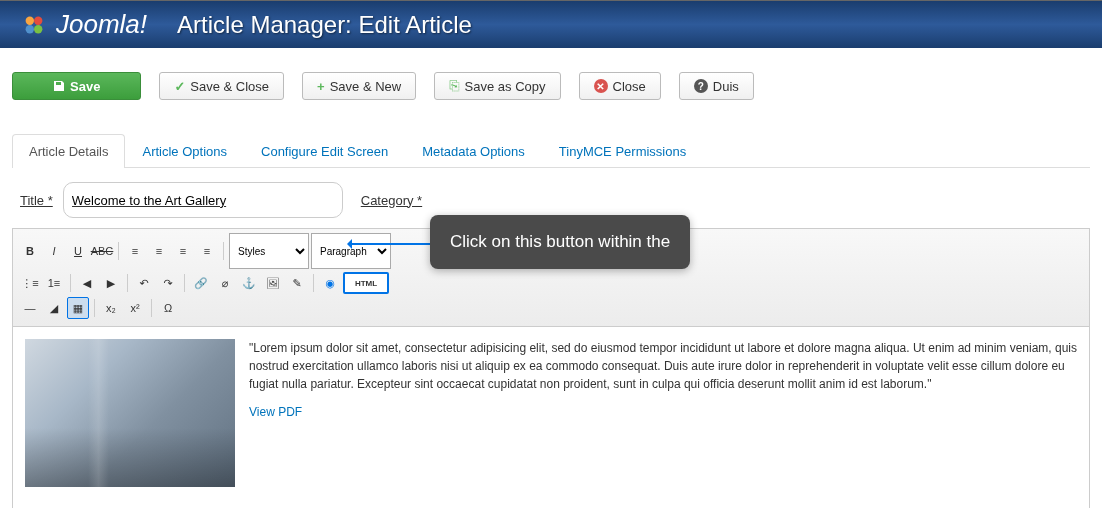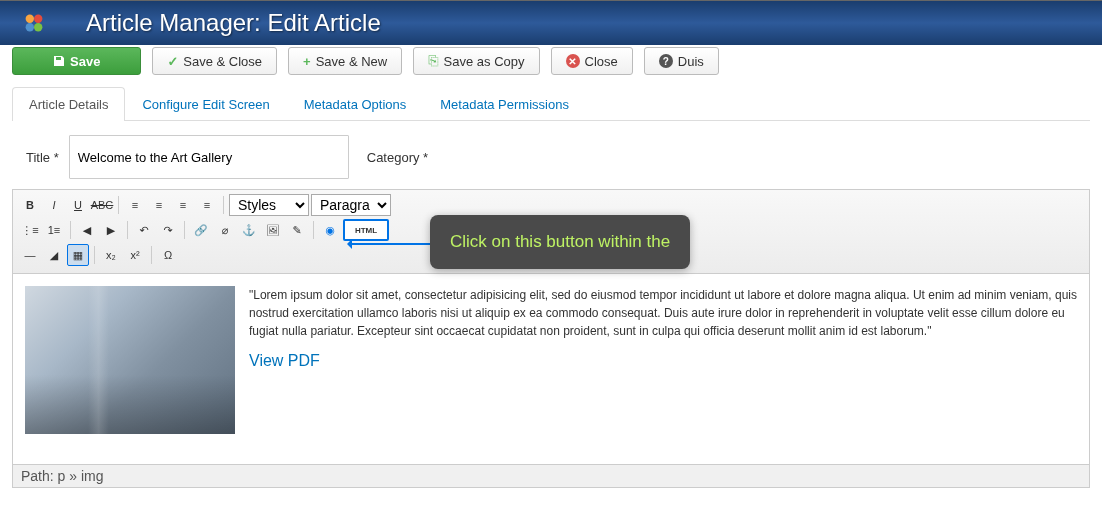--- a/index.html
+++ b/index.html
@@ -10,21 +10,21 @@
       padding: 8px 20px;
       display: flex;
       align-items: center;
       border-top: 1px solid #666;
     }
     .logo-area { display: flex; align-items: center; margin-right: 30px; }
     .joomla-logo { width: 28px; height: 28px; margin-right: 8px; }
     .joomla-text { color: #fff; font-size: 26px; font-weight: normal; font-style: italic; }
     .page-title { color: #fff; font-size: 24px; font-weight: normal; text-shadow: 1px 1px 2px rgba(0,0,0,0.5); }
     
-    .toolbar { padding: 2px 12px; display: flex; gap: 11px; background: #fff; }
+    .toolbar { padding: 24px 12px; display: flex; gap: 18px; background: #fff; }
     .btn {
       padding: 5px 14px;
       border: 1px solid #bbb;
       border-radius: 3px;
       background: linear-gradient(to bottom, #fff, #f0f0f0);
       cursor: pointer;
       font-size: 13px;
       display: inline-flex;
       align-items: center;
       gap: 5px;
@@ -47,28 +47,28 @@
       border-bottom: none;
       margin-bottom: -1px;
     }
     .tab.active {
       background: #fff;
       border-color: #ddd;
       border-radius: 4px 4px 0 0;
       color: #555;
     }
     
-    .form-row { padding: 14px 26px 10px; display: flex; align-items: center; gap: 10px; }
+    .form-row { padding: 14px 20px 10px; display: flex; align-items: center; gap: 10px; text-decoration: underline; }
     .form-label { font-size: 13px; color: #333; }
     .form-input {
       padding: 4px 8px;
       border: 1px solid #ccc;
-      border-radius: 1px;
+      border-radius: 10px;
       font-size: 13px;
-      height: 44px;
+      height: 36px;
     }
     .title-input { width: 280px; }
     .category-select { width: 230px; background: linear-gradient(to bottom, #fff, #eee); }
     
     .editor-container { margin: 0 12px; border: 1px solid #ccc; }
     .editor-toolbar {
       background: linear-gradient(to bottom, #f8f8f8, #ececec);
       border-bottom: 1px solid #ccc;
       padding: 4px 6px;
     }
@@ -79,41 +79,41 @@
       border-radius: 2px;
       display: inline-flex;
       align-items: center;
       justify-content: center;
       cursor: pointer;
       font-size: 11px;
       color: #333;
     }
     .tb-sep { width: 1px; height: 18px; background: #ccc; margin: 0 3px; }
     .tb-select {
-      height: 22px;
+      height: 36px;
       border: 1px solid #aaa;
-      font-size: 14px;
+      font-size: 10px;
       padding: 0 4px;
       background: #fff;
     }
     .tb-html {
       border: 2px solid #0073e6;
       background: #fff;
       font-size: 8px;
       font-weight: bold;
       color: #333;
       width: 46px;
     }
     
     .callout {
       position: absolute;
       left: 430px;
       top: 215px;
       background: #4a4a4a;
-      color: #bef264;
+      color: #ffffff;
       padding: 14px 20px;
       border-radius: 8px;
       font-size: 17px;
       line-height: 1.5;
       box-shadow: 0 2px 8px rgba(0,0,0,0.3);
       z-index: 10;
     }
     .arrow {
       position: absolute;
       left: 350px;
@@ -143,21 +143,21 @@
     }
     .placeholder-img::after {
       content: '';
       position: absolute;
       inset: 0;
       background: 
         linear-gradient(90deg, transparent 30%, rgba(255,255,255,0.15) 35%, transparent 40%),
         linear-gradient(0deg, rgba(0,0,0,0.3) 0%, transparent 40%);
     }
     .content-text { font-size: 12px; line-height: 1.5; color: #333; }
-    .content-link { color: #0073bb; font-size: 16px; margin-top: 12px; display: inline-block; }
+    .content-link { color: #0073bb; font-size: 12px; margin-top: 12px; display: inline-block; }
     
     .editor-footer {
       background: #f0f0f0;
       border-top: 1px solid #ccc;
       padding: 3px 8px;
       font-size: 14px;
       color: #555;
     }
     
     .wrapper { position: relative; width: 1102px; }
@@ -167,20 +167,21 @@
 <div class="wrapper">
 
 <div class="header">
   <div class="logo-area">
     <svg class="joomla-logo" viewBox="0 0 40 40">
       <circle cx="14" cy="14" r="6" fill="#f9a541"></circle>
       <circle cx="26" cy="14" r="6" fill="#e54c3c"></circle>
       <circle cx="14" cy="26" r="6" fill="#5091cd"></circle>
       <circle cx="26" cy="26" r="6" fill="#7ac143"></circle>
     </svg>
+    <span class="joomla-text">Joomla!</span>
   </div>
   <span class="page-title">Article Manager: Edit Article</span>
 </div>
 
 <div class="toolbar">
   <button class="btn btn-green">
     <svg width="12" height="12" viewBox="0 0 12 12">
           <path fill="#fff" d="M1 1h8l2 2v8H1z M3 2v3h5V2z M3 7h6v3H3z"></path>
         </svg>
     <span>Save</span>
@@ -202,23 +203,24 @@
     <span>Close</span>
   </button>
   <button class="btn">
     <span style="background:#555;color:#fff;border-radius:50%;width:14px;height:14px;display:inline-flex;align-items:center;justify-content:center;font-size:10px;font-weight:bold">?</span>
     <span>Duis</span>
   </button>
 </div>
 
 <div class="tabs">
   <div class="tab active"><span>Article Details</span></div>
+  <div class="tab"><span>Article Options</span></div>
   <div class="tab"><span>Configure Edit Screen</span></div>
   <div class="tab"><span>Metadata Options</span></div>
-  <div class="tab"><span>Metadata Permissions</span></div>
+  <div class="tab"><span>TinyMCE Permissions</span></div>
 </div>
 
 <div class="form-row">
   <label class="form-label">Title *</label>
   <input class="form-input title-input" value="Welcome to the Art Gallery" style="">
   <label class="form-label" style="margin-left:8px">Category *</label>
 </div>
 
 <div class="editor-container">
   <div class="editor-toolbar">

